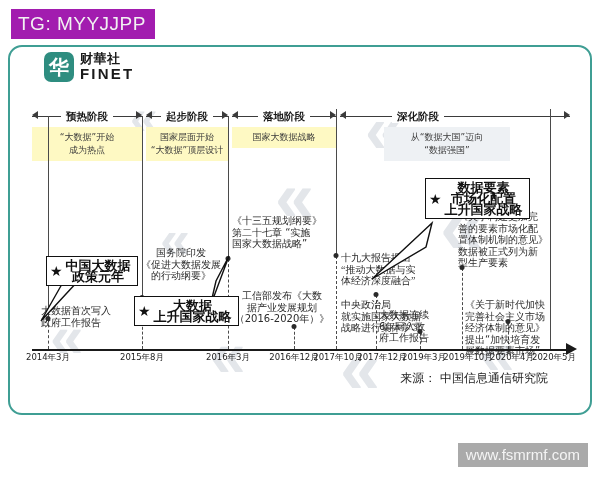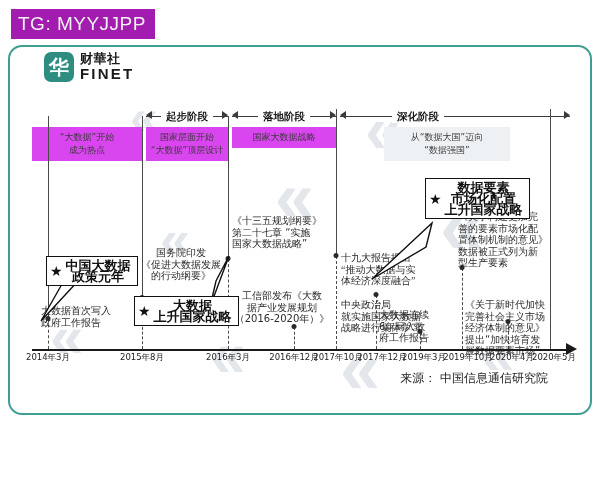--- a/index.html
+++ b/index.html
@@ -83,21 +83,21 @@
   .stage-cap {
     position: absolute; top: 2px; width: 0; height: 0;
     border-top: 4px solid transparent; border-bottom: 4px solid transparent;
   }
   .stage-cap.left  { left: 0;  border-right: 6px solid #3b3b3b; }
   .stage-cap.right { right: 0; border-left: 6px solid #3b3b3b; }
 
   
   .stage-sub {
     position: absolute; top: 80px;
-    background: #d946ef; color: #3a3a3a;
+    background: #fef9c3; color: #3a3a3a;
     font-size: 9px; line-height: 13px; text-align: center;
     padding: 4px 4px; white-space: pre-line;
   }
 
   
   .vline {
     position: absolute; width: 0;
     border-left: 1px dashed #4a4a4a;
   }
   .vline.solid { border-left: 1px solid #4a4a4a; }
@@ -149,37 +149,44 @@
     font-size: 12px; color: #1d1d1d; white-space: nowrap; z-index: 5;
   }
 </style>
 </head>
 <body>
 
 <div id="root">
 
   <div class="tg-banner">TG: MYYJJPP</div>
 
+  <div class="url-watermark">www.fsmrmf.com</div>
 
   <div class="card">
 
     <div class="wm-layer">
       <div class="wm-chev" style="left:150px; top:165px;">«</div>
       <div class="wm-chev" style="left:265px; top:115px; font-size:70px;">«</div>
       <div class="wm-chev" style="left:355px; top:50px; font-size:66px;">«</div>
       <div class="wm-chev" style="left:430px; top:140px; font-size:78px;">«</div>
       <div class="wm-chev" style="left:40px; top:260px; font-size:60px;">«</div>
       <div class="wm-chev" style="left:200px; top:275px; font-size:64px;">«</div>
       <div class="wm-chev" style="left:330px; top:285px; font-size:72px;">«</div>
       <div class="wm-chev" style="left:470px; top:275px; font-size:62px;">«</div>
       <div class="wm-chev" style="left:120px; top:45px; font-size:50px;">«</div>
     </div>
 
     <div class="plot">
 
+      <div class="stage-bar" style="left:22px; width:110px;">
+        <div class="stage-line"></div>
+        <div class="stage-cap left"></div>
+        <div class="stage-cap right"></div>
+        <div class="stage-label">预热阶段</div>
+      </div>
       <div class="stage-sub" style="left:22px; width:110px;">“大数据”开始
 成为热点</div>
 
       <div class="stage-bar" style="left:136px; width:82px;">
         <div class="stage-line"></div>
         <div class="stage-cap left"></div>
         <div class="stage-cap right"></div>
         <div class="stage-label">起步阶段</div>
       </div>
       <div class="stage-sub" style="left:136px; width:82px;">国家层面开始

